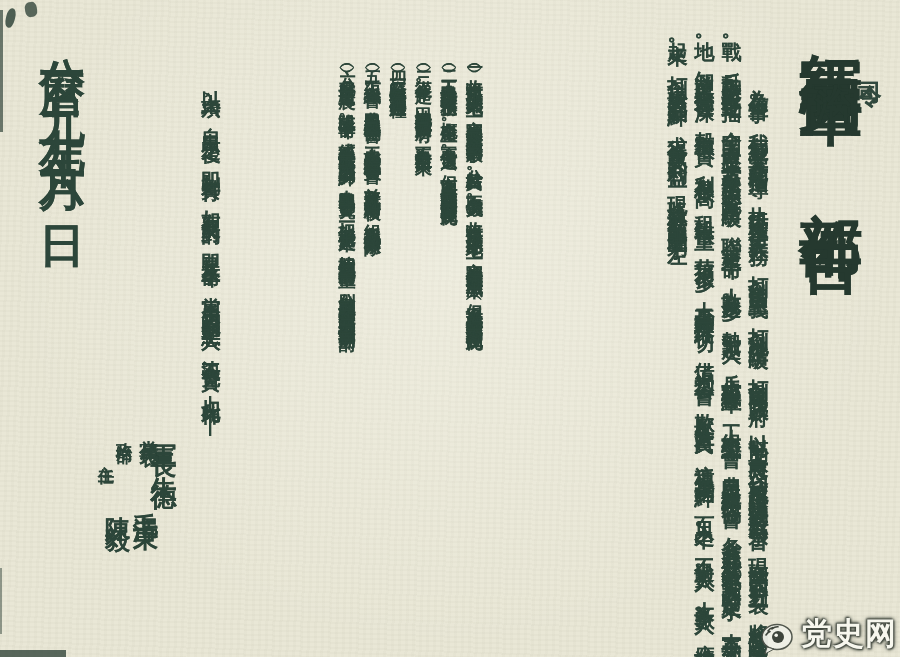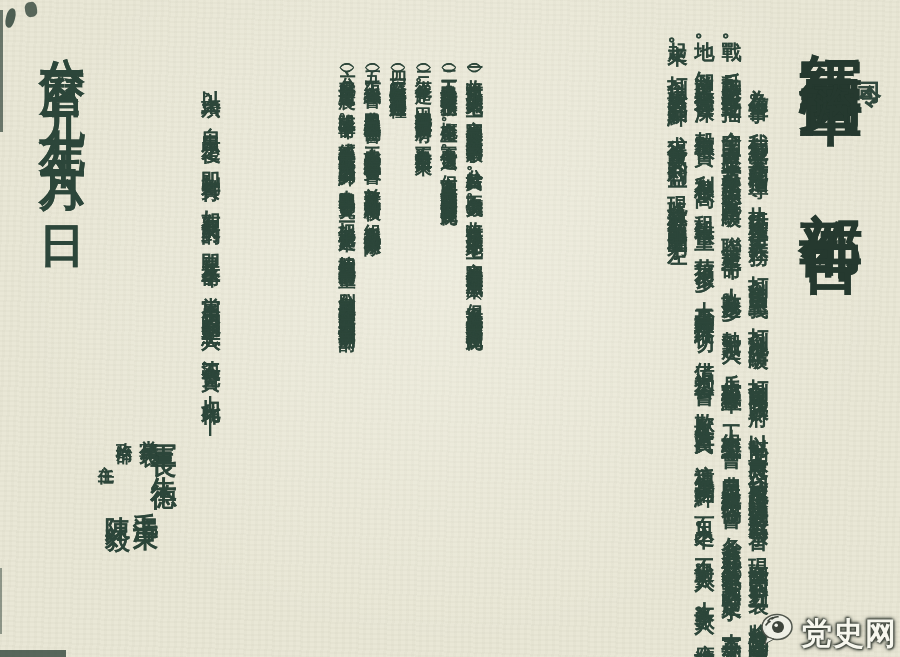--- a/index.html
+++ b/index.html
@@ -76,21 +76,21 @@
   
   .mark{position:absolute;background:#33463c;}
   .mark-a{left:6px;top:8px;width:9px;height:20px;border-radius:45%;transform:rotate(14deg);opacity:.85;}
   .mark-b{left:25px;top:2px;width:12px;height:15px;border-radius:40%;transform:rotate(-8deg);opacity:.8;}
   .edge-left{left:0;top:10px;width:3px;height:122px;opacity:.7;}
   .edge-left2{left:0;top:568px;width:2px;height:66px;opacity:.5;}
   .edge-bottom{left:0;bottom:0;width:66px;height:7px;opacity:.8;}
   
   .watermark{
     position:absolute;right:3px;bottom:2px;
-    display:flex;align-items:flex-start;gap:5px;
+    display:flex;align-items:flex-end;gap:5px;
     font-family:"DejaVu Sans","Liberation Sans",sans-serif;
   }
   .watermark .site{
     font-size:31px;font-weight:bold;color:#f7f7ee;letter-spacing:1px;
     text-shadow:0 0 3px #41483f,0 0 5px #41483f,1px 1px 2px #363c34,-1px -1px 2px #363c34;
   }
 </style>
 </head>
 <body>
 

